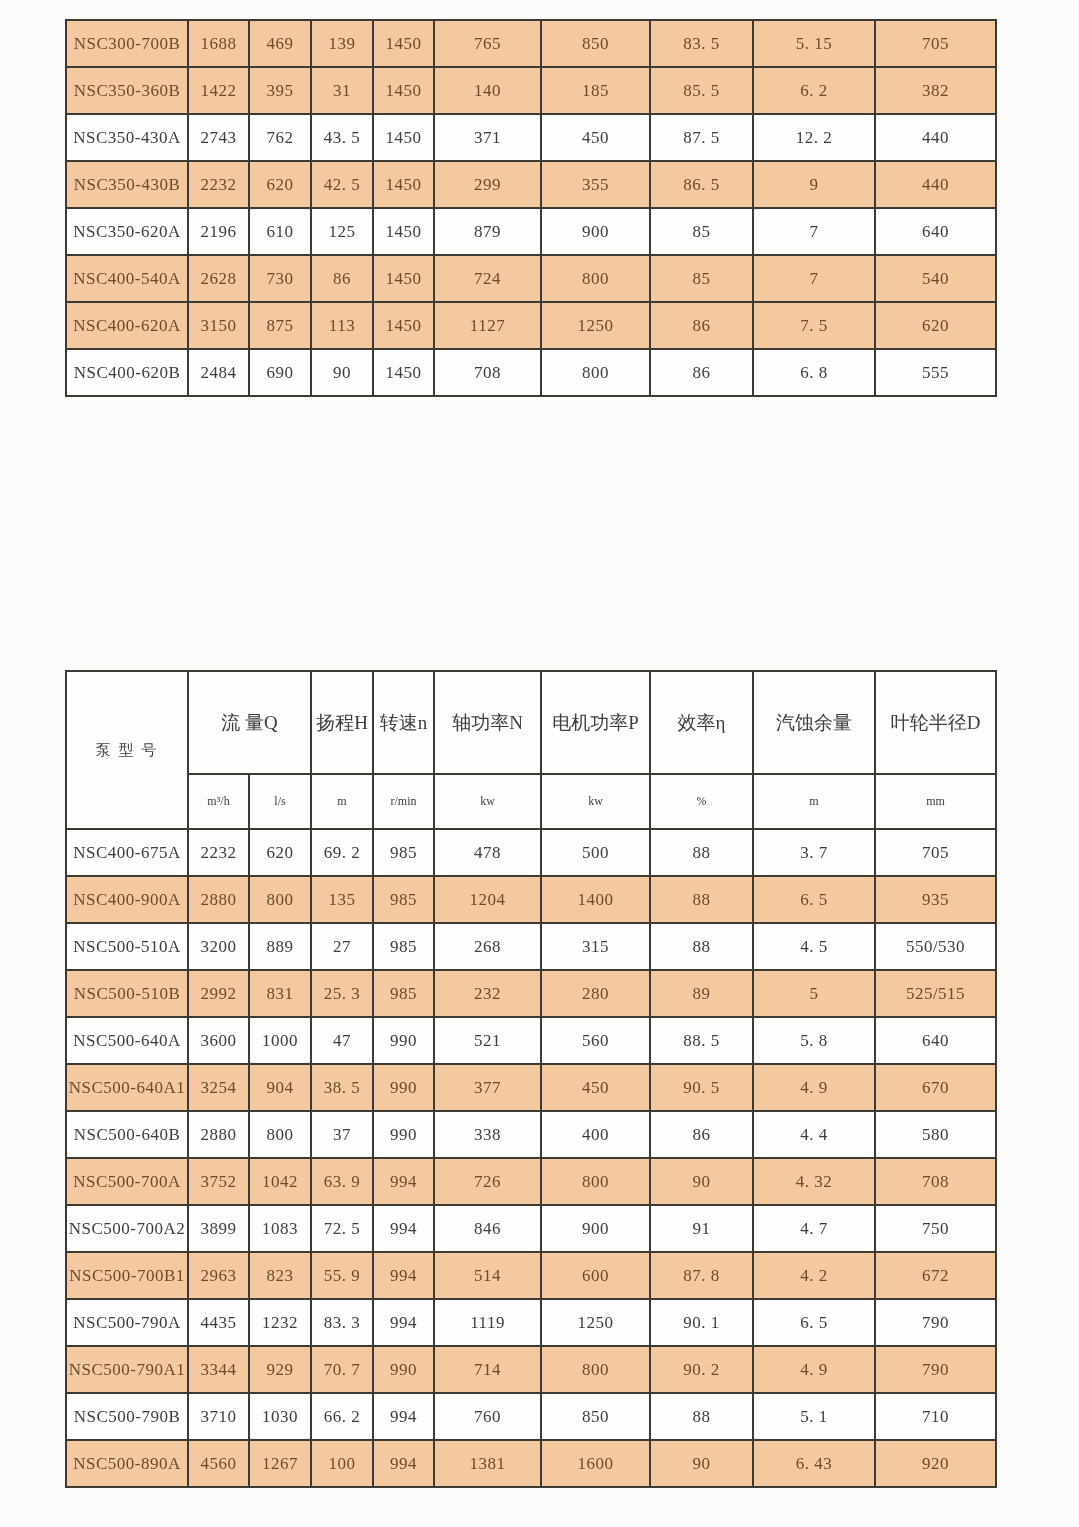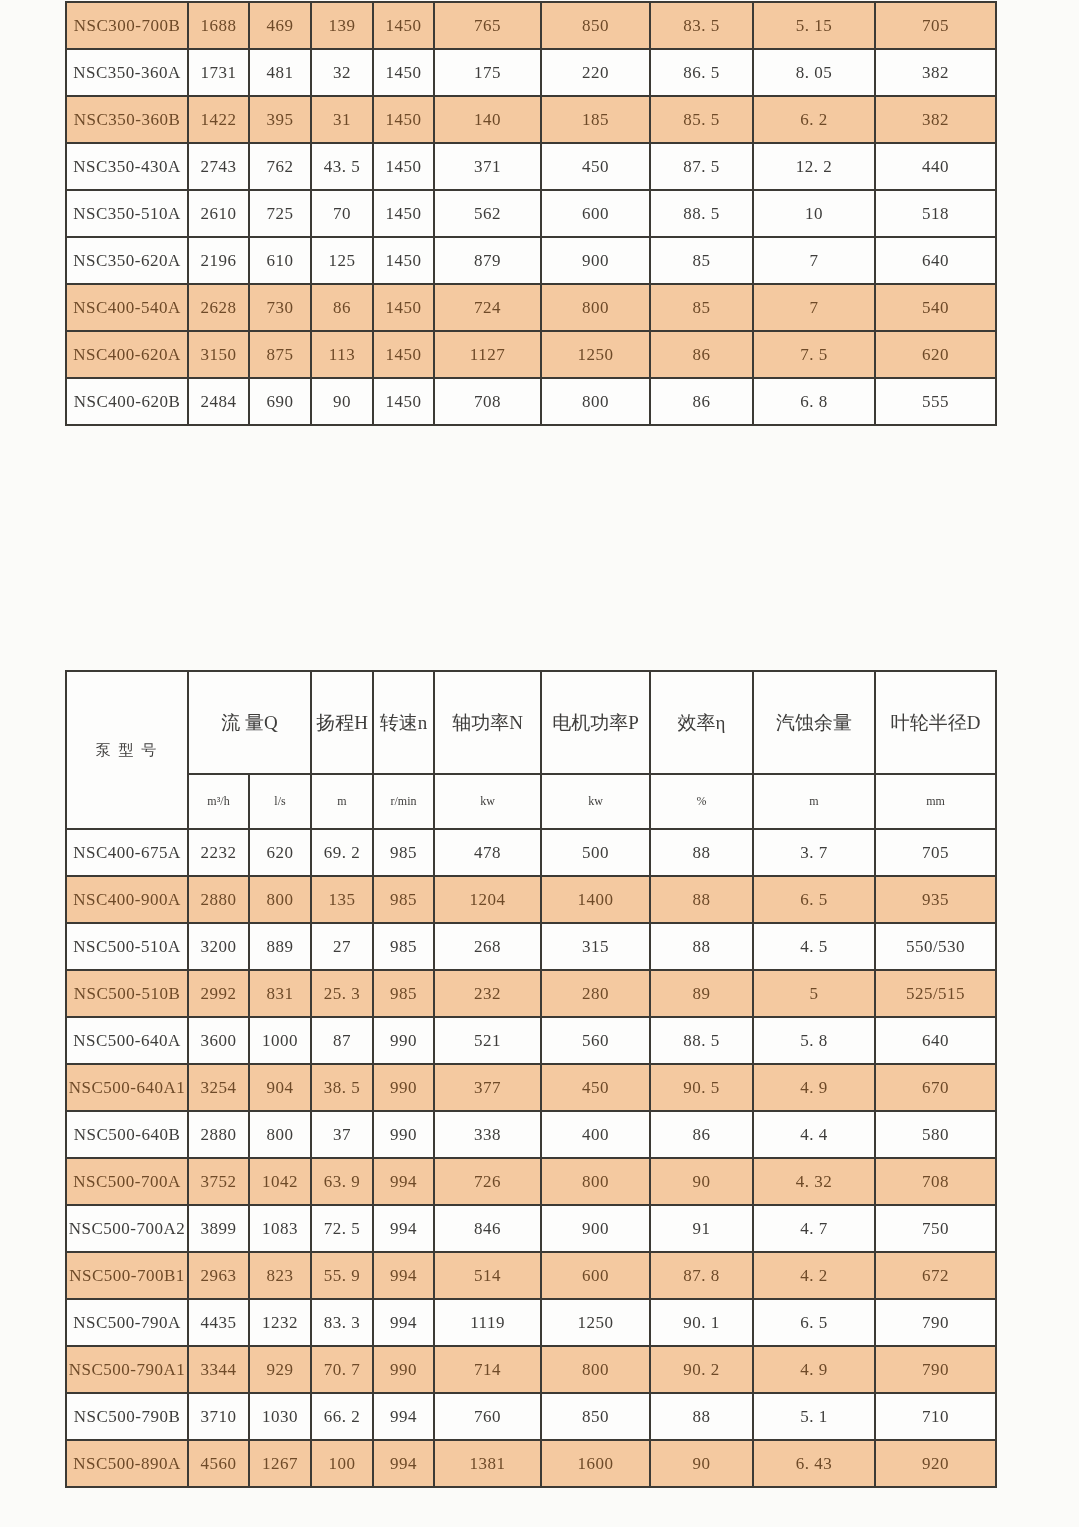--- a/index.html
+++ b/index.html
@@ -19,21 +19,21 @@
     inset: 0;
   }
   table.spec-table {
     position: absolute;
     left: 65px;
     width: 930px;
     border-collapse: collapse;
     table-layout: fixed;
     background: #fdfdfc;
   }
-  #table1 { top: 1px; }
+  #table1 { top: 19px; }
   #table2 { top: 670px; }
   col.c-model { width: 122px; }
   col.c-m3h   { width: 61px; }
   col.c-ls    { width: 62px; }
   col.c-head  { width: 62px; }
   col.c-speed { width: 61px; }
   col.c-shaft { width: 107px; }
   col.c-motor { width: 109px; }
   col.c-eff   { width: 103px; }
   col.c-npsh  { width: 122px; }
@@ -93,32 +93,20 @@
           <td>1688</td>
           <td>469</td>
           <td>139</td>
           <td>1450</td>
           <td>765</td>
           <td>850</td>
           <td>83. 5</td>
           <td>5. 15</td>
           <td>705</td>
         </tr>
-        <tr class="plain">
-          <td class="model">NSC350-360A</td>
-          <td>1731</td>
-          <td>481</td>
-          <td>32</td>
-          <td>1450</td>
-          <td>175</td>
-          <td>220</td>
-          <td>86. 5</td>
-          <td>8. 05</td>
-          <td>382</td>
-        </tr>
         <tr class="shaded">
           <td class="model">NSC350-360B</td>
           <td>1422</td>
           <td>395</td>
           <td>31</td>
           <td>1450</td>
           <td>140</td>
           <td>185</td>
           <td>85. 5</td>
           <td>6. 2</td>
@@ -129,31 +117,31 @@
           <td>2743</td>
           <td>762</td>
           <td>43. 5</td>
           <td>1450</td>
           <td>371</td>
           <td>450</td>
           <td>87. 5</td>
           <td>12. 2</td>
           <td>440</td>
         </tr>
-        <tr class="plain">
-          <td class="model">NSC350-510A</td>
-          <td>2610</td>
-          <td>725</td>
-          <td>70</td>
-          <td>1450</td>
-          <td>562</td>
-          <td>600</td>
-          <td>88. 5</td>
-          <td>10</td>
-          <td>518</td>
+        <tr class="shaded">
+          <td class="model">NSC350-430B</td>
+          <td>2232</td>
+          <td>620</td>
+          <td>42. 5</td>
+          <td>1450</td>
+          <td>299</td>
+          <td>355</td>
+          <td>86. 5</td>
+          <td>9</td>
+          <td>440</td>
         </tr>
         <tr class="plain">
           <td class="model">NSC350-620A</td>
           <td>2196</td>
           <td>610</td>
           <td>125</td>
           <td>1450</td>
           <td>879</td>
           <td>900</td>
           <td>85</td>
@@ -282,21 +270,21 @@
           <td>232</td>
           <td>280</td>
           <td>89</td>
           <td>5</td>
           <td>525/515</td>
         </tr>
         <tr class="plain">
           <td class="model">NSC500-640A</td>
           <td>3600</td>
           <td>1000</td>
-          <td>87</td>
+          <td>47</td>
           <td>990</td>
           <td>521</td>
           <td>560</td>
           <td>88. 5</td>
           <td>5. 8</td>
           <td>640</td>
         </tr>
         <tr class="shaded">
           <td class="model">NSC500-640A1</td>
           <td>3254</td>

